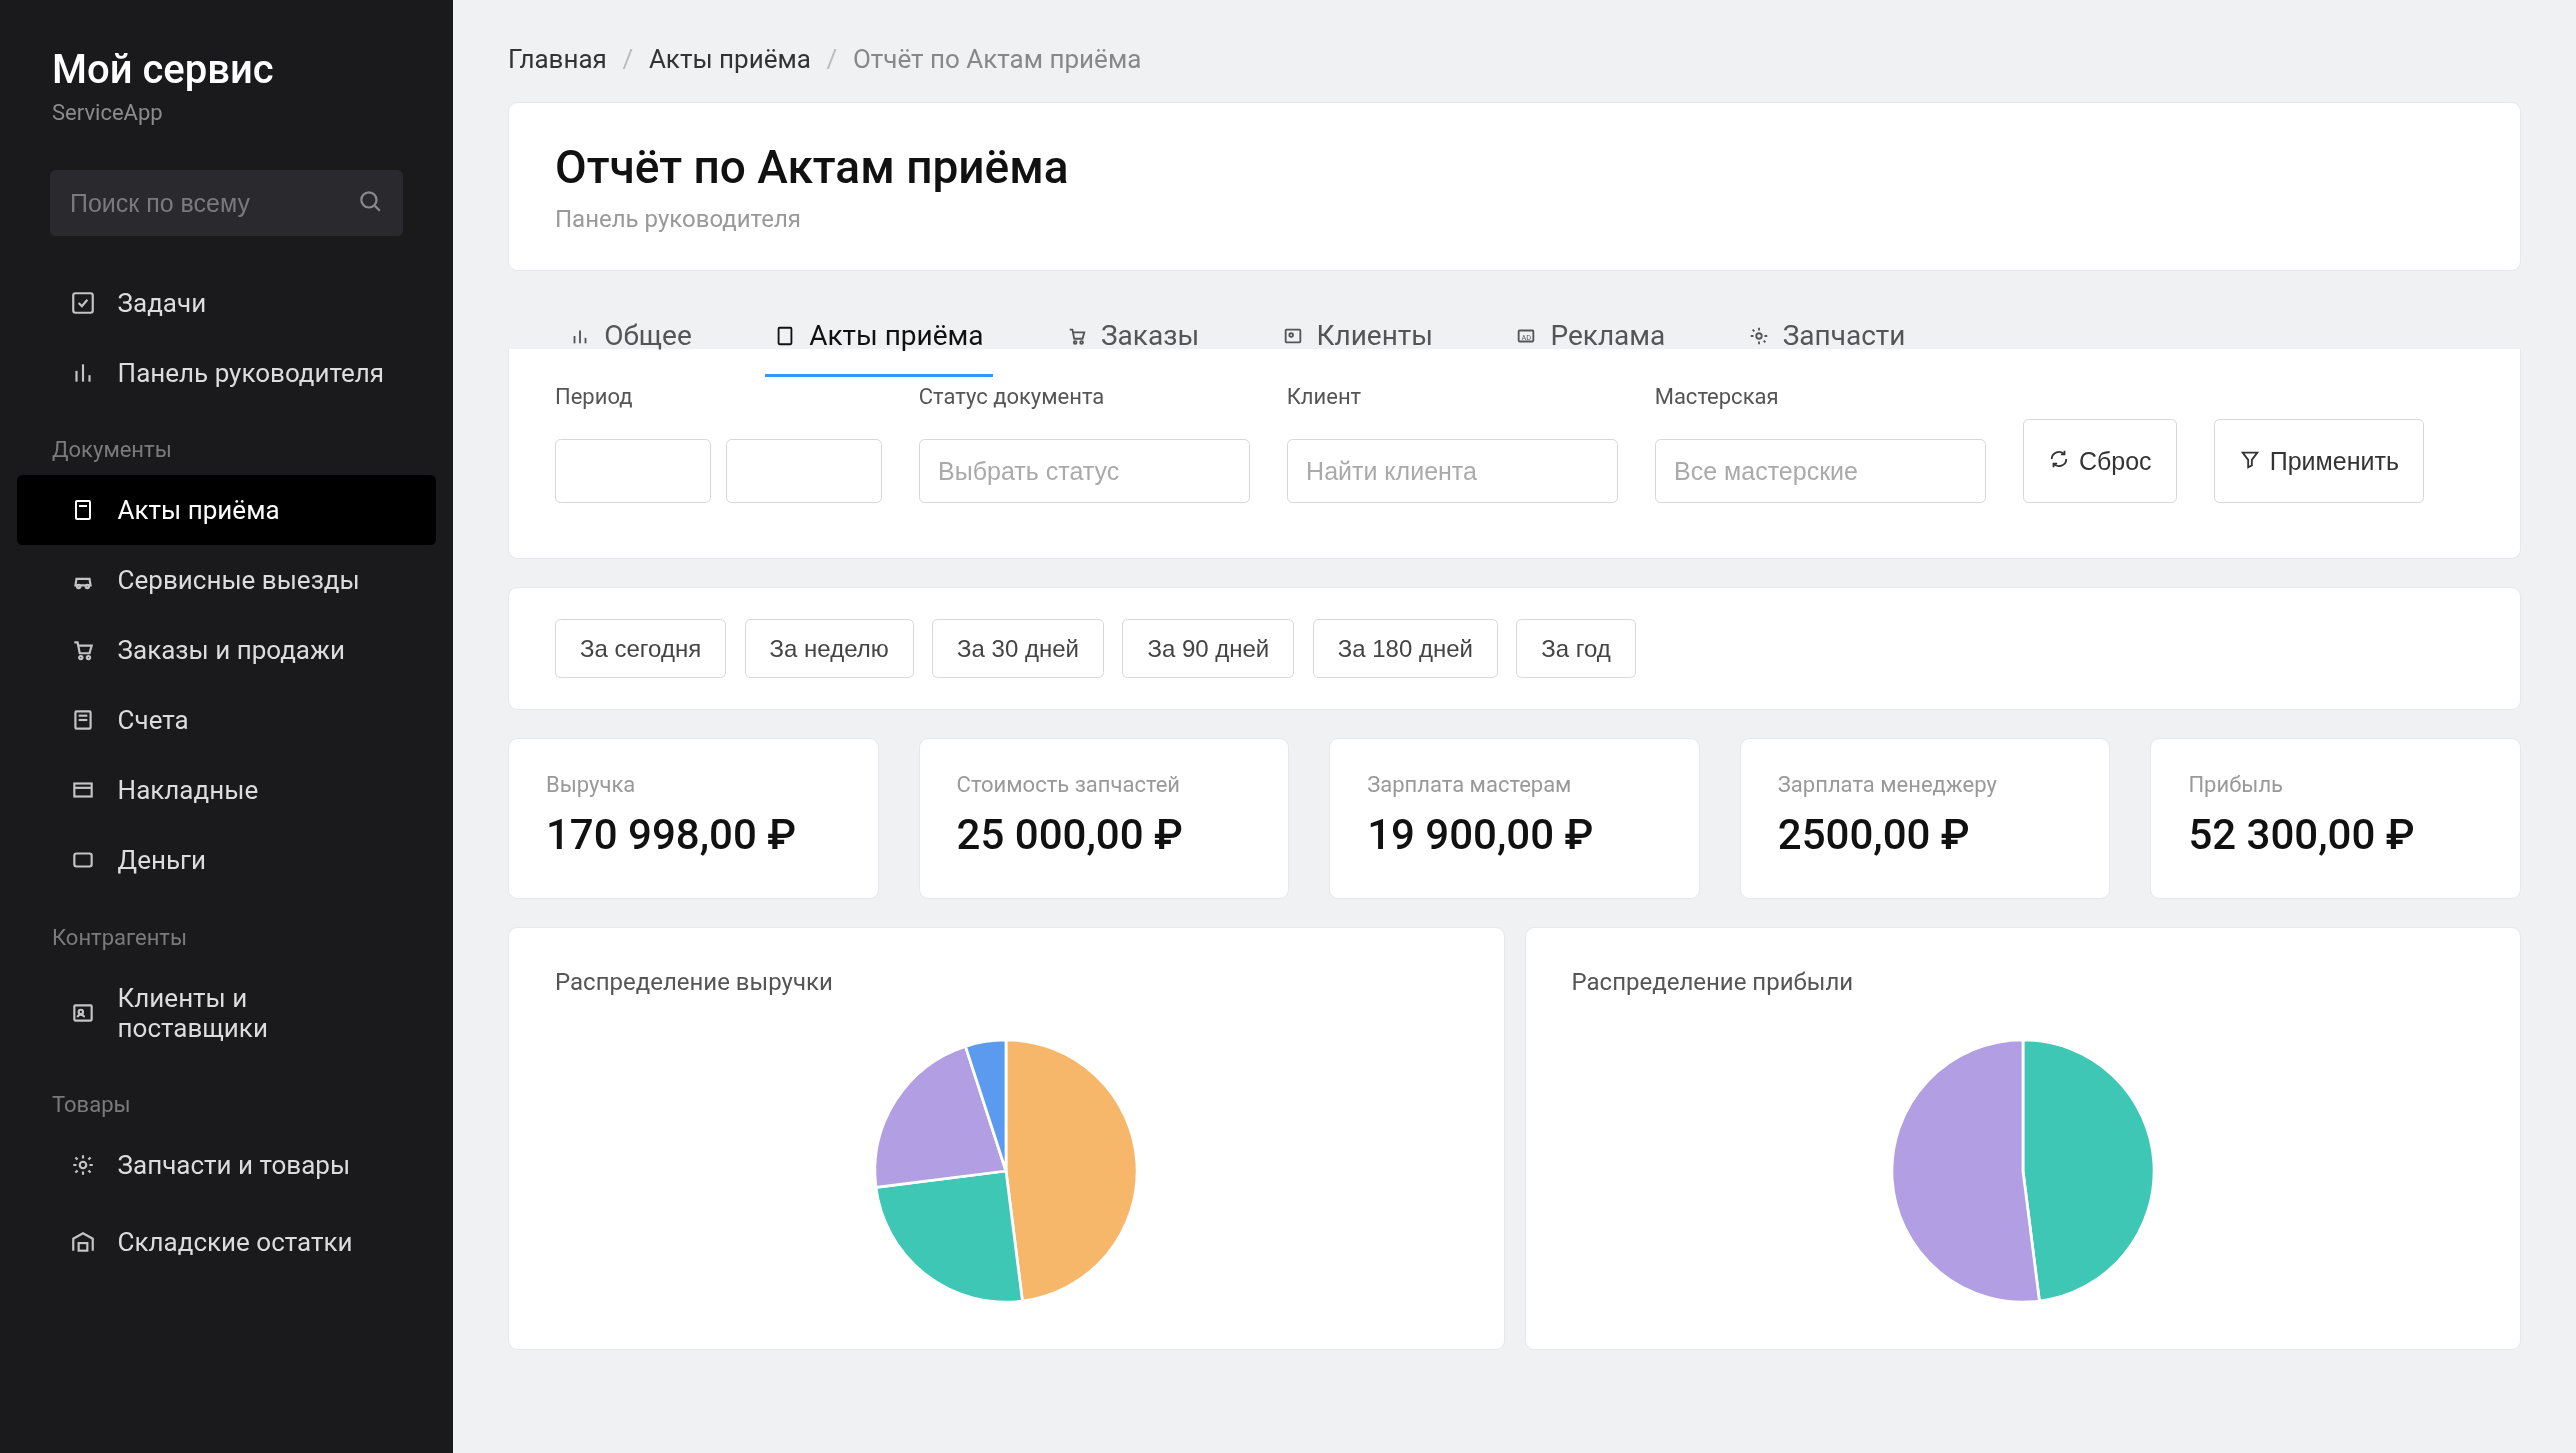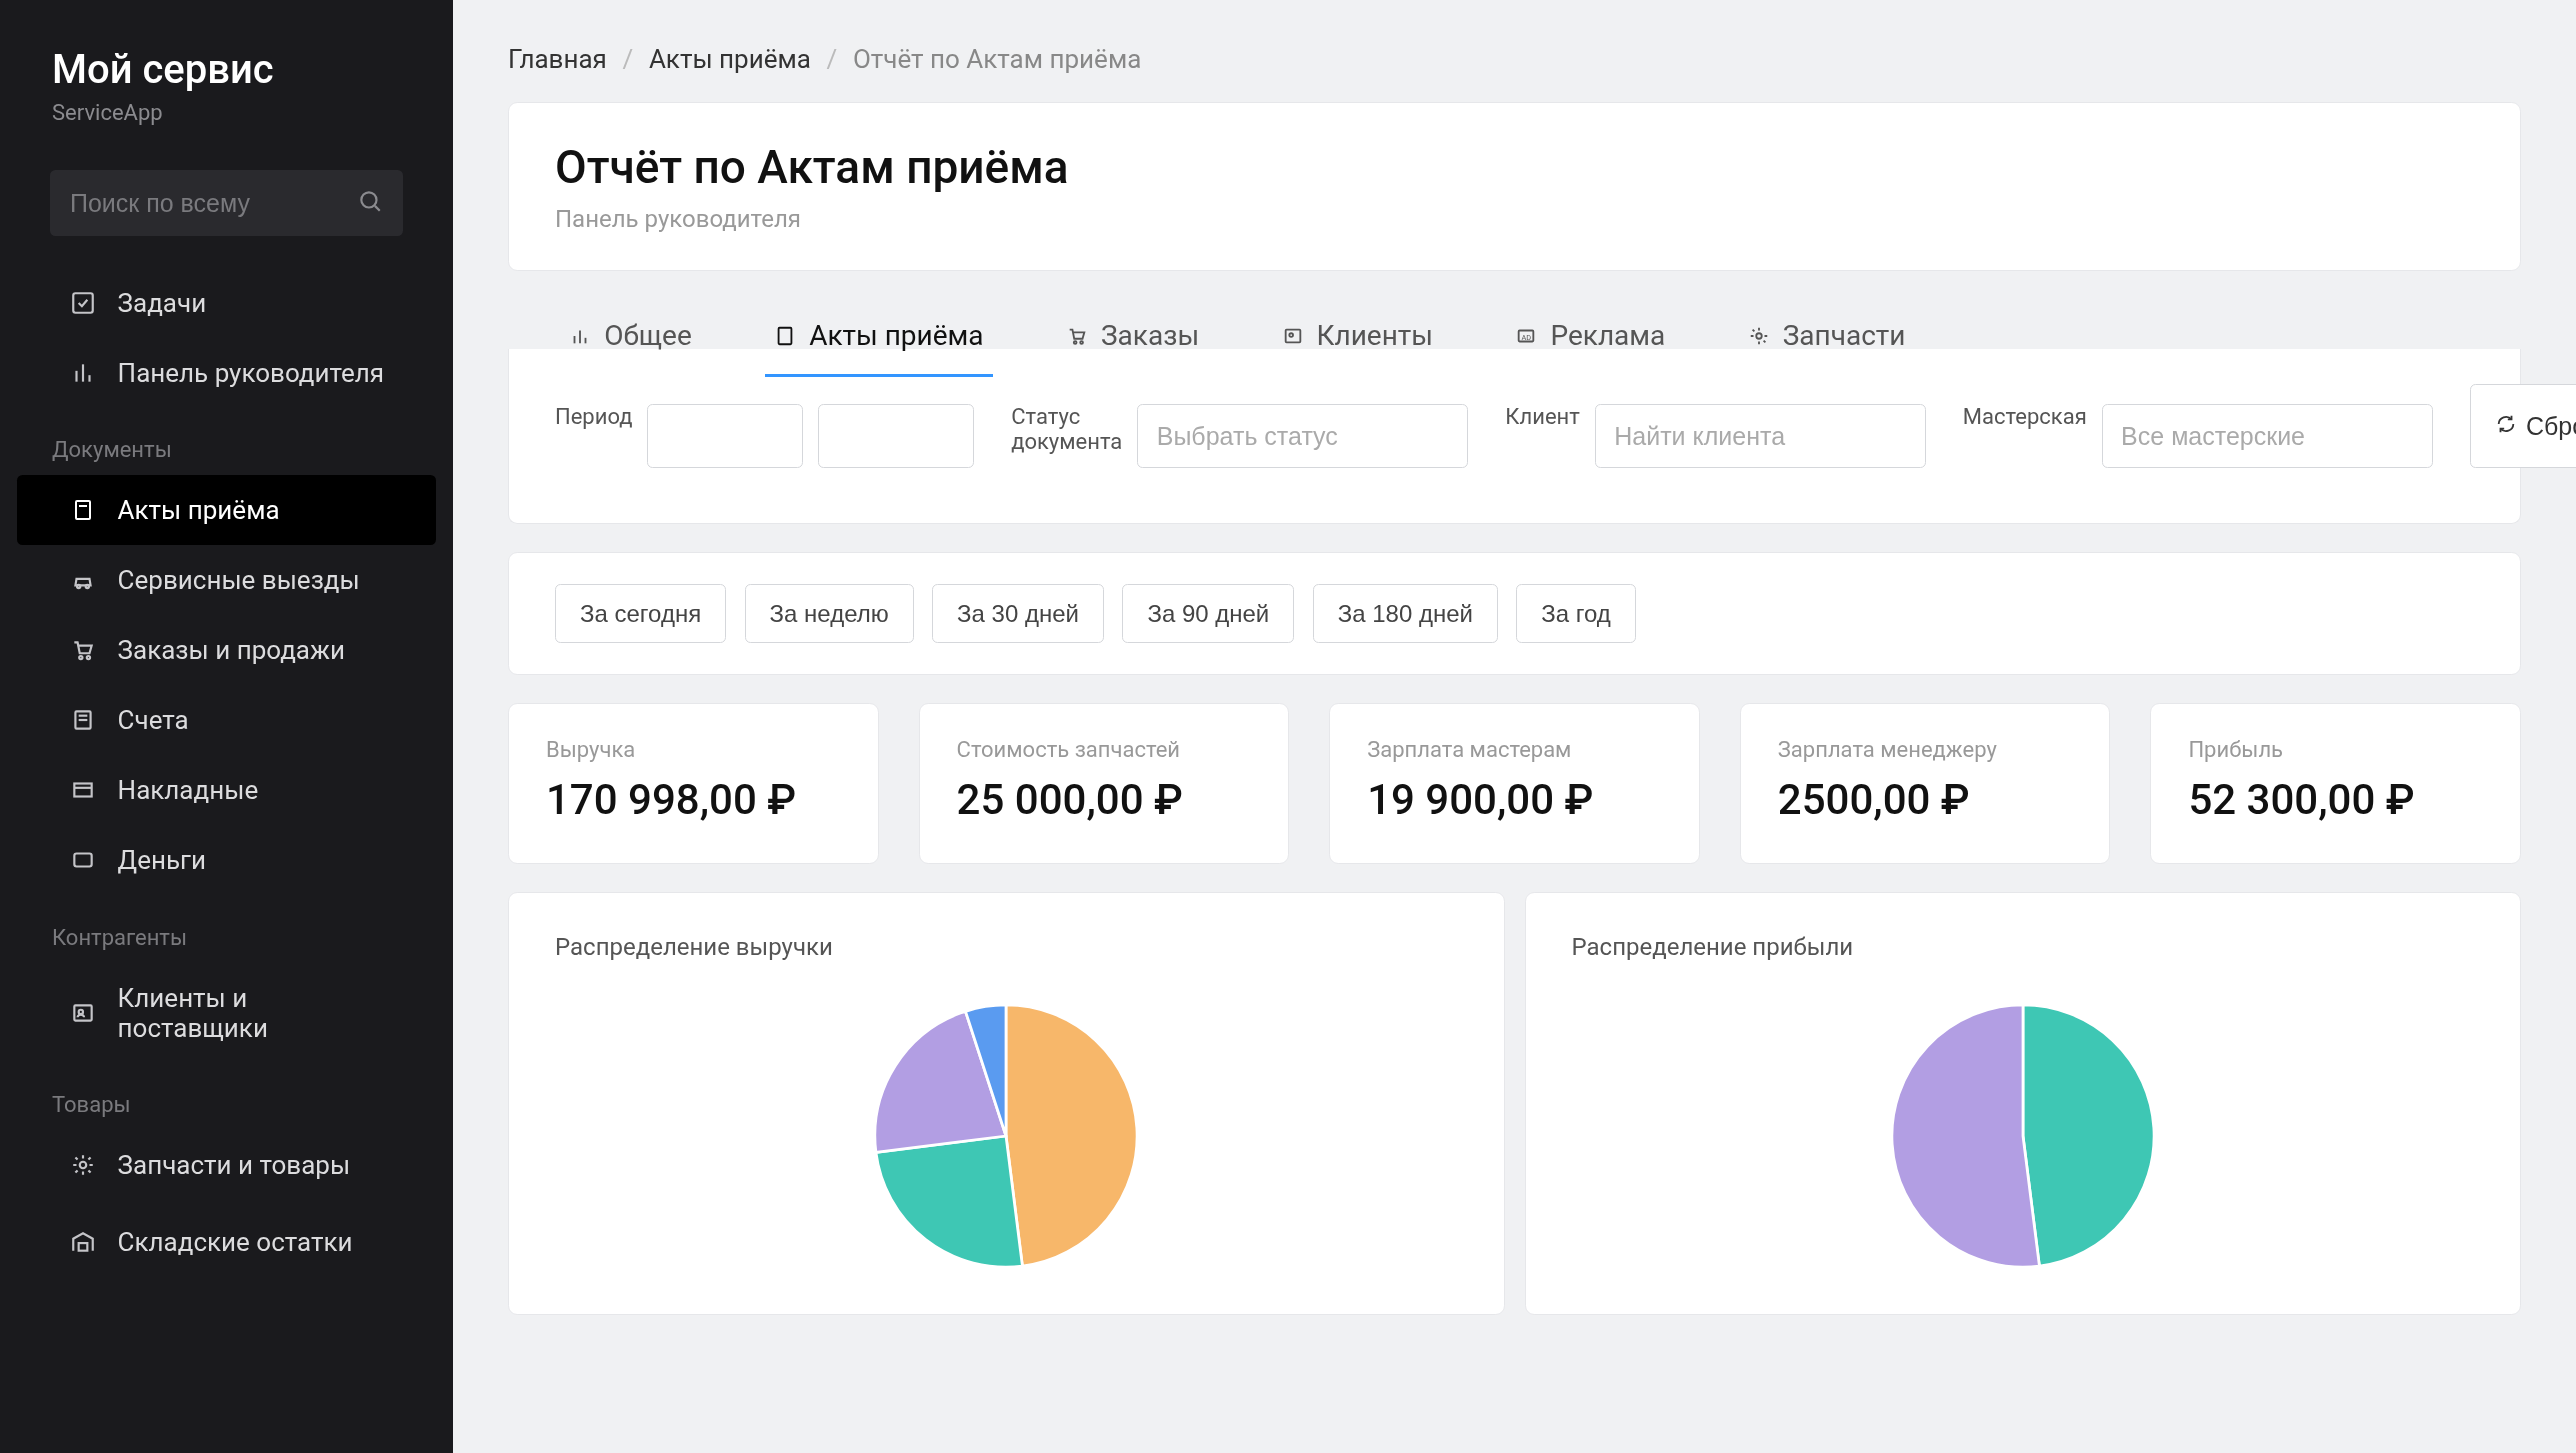--- a/index.html
+++ b/index.html
@@ -27,21 +27,21 @@
 .card { background: #fff; border: 0.9px solid #e6e7ea; border-radius: 9.2px; padding: 37px 46px; margin-bottom: 28px; }
 .page-title { font-size: 46px; font-weight: 500; color: #111; }
 .page-sub { font-size: 24px; color: #999; margin-top: 11px; }
 .tabs-wrap { margin-bottom: 28px; }
 .tabs { display: flex; gap: 64px; padding-left: 52px; }
 .tab { display: flex; align-items: center; gap: 13px; padding: 20px 9.2px 22px; font-size: 28px; color: #555; cursor: pointer; border-bottom: 3.7px solid transparent; }
 .tab.active { color: #111; border-bottom-color: #3395ff; }
 .tab .icon { display: inline-flex; }
 .filters-card { background: #fff; border: 0.9px solid #e6e7ea; border-top: none; border-radius: 0 0 9.2px 9.2px; padding: 35px 46px 55px; margin-top: -28px; margin-bottom: 28px; }
 .filters-row { display: flex; gap: 37px; align-items: flex-end; }
-.fg { display: flex; gap: 15px; }
+.fg { display: flex; flex-direction: column; gap: 30px; }
 .fg label { font-size: 22px; color: #555; }
 .inp { height: 64px; border: 0.9px solid #d5d7db; border-radius: 5.5px; padding: 0 18.4px; font-size: 25px; color: #333; background: #fff; }
 .inp::placeholder { color: #aaa; }
 .period-inputs { display: flex; gap: 14.7px; }
 .period-inputs .inp { width: 156px; }
 .fg-status .inp, .fg-client .inp, .fg-shop .inp { width: 331px; }
 .btn { height: 84px; border: 0.9px solid #d5d7db; border-radius: 5.5px; padding: 0 24px; background: #fff; font-size: 25px; color: #333; cursor: pointer; display: inline-flex; align-items: center; gap: 9.2px; }
 .quick-card { background: #fff; border: 0.9px solid #e6e7ea; border-radius: 9.2px; padding: 31px 46px; margin-bottom: 28px; display: flex; gap: 18.4px; }
 .chip { border: 0.9px solid #d5d7db; border-radius: 5.5px; padding: 14.7px 24px; font-size: 24px; color: #444; cursor: pointer; background: #fff; }
 .kpi-row { display: grid; grid-template-columns: repeat(5, 1fr); gap: 40px; margin-bottom: 28px; }

